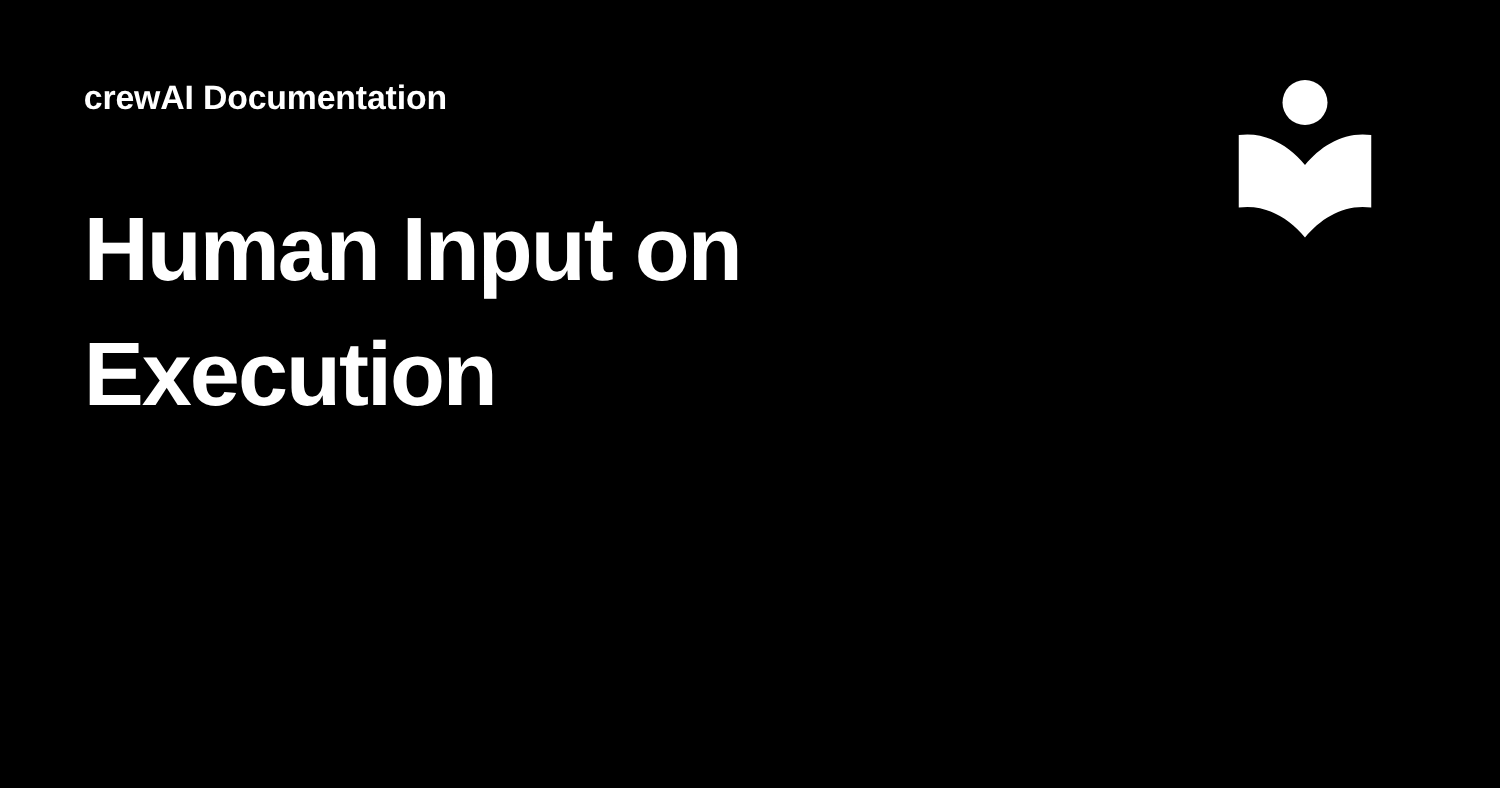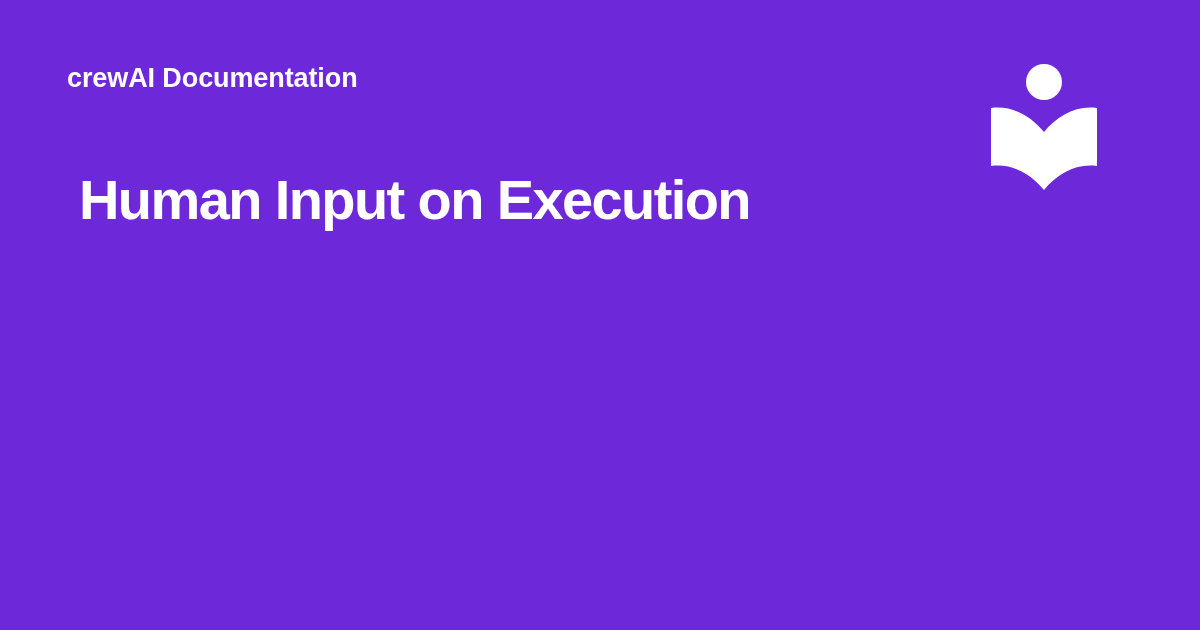--- a/index.html
+++ b/index.html
@@ -11,21 +11,21 @@
     width: 1200px;
     height: 630px;
     overflow: hidden;
     font-family: "Liberation Sans", "DejaVu Sans", sans-serif;
   }
 
   .og-card {
     position: relative;
     width: 1200px;
     height: 630px;
-    background: #6d28d9;
+    background: #000000;
     box-sizing: border-box;
     overflow: hidden;
   }
 
   
   .content {
     position: absolute;
     left: 67px;
     top: 62px;
     width: 760px;
@@ -38,25 +38,25 @@
     font-weight: 700;
     line-height: 32px;
     letter-spacing: -0.1px;
     margin: 0;
     white-space: nowrap;
   }
 
   .headline {
     color: #FFFFFF;
     font-family: "Liberation Sans", "DejaVu Sans", sans-serif;
-    font-size: 56px;
+    font-size: 72px;
     font-weight: 700;
     line-height: 100px;
     letter-spacing: -1.6px;
-    margin: 12px;
+    margin: 0;
     margin-top: 56px;
     max-width: 700px;
     word-wrap: break-word;
   }
 
   
   .logo-mark {
     position: absolute;
     left: 986px;
     top: 60px;

